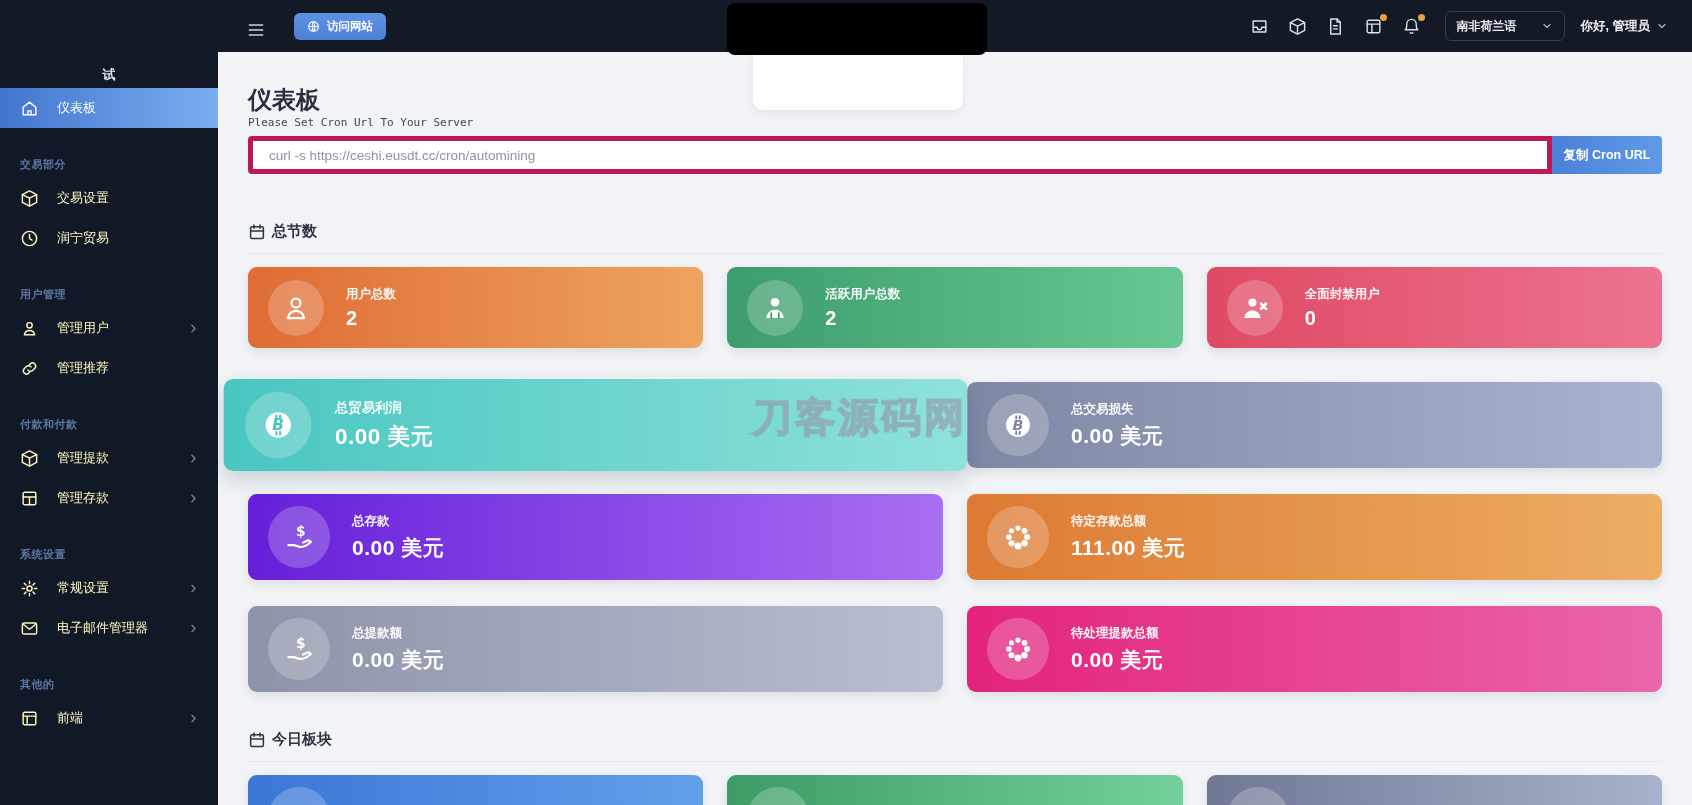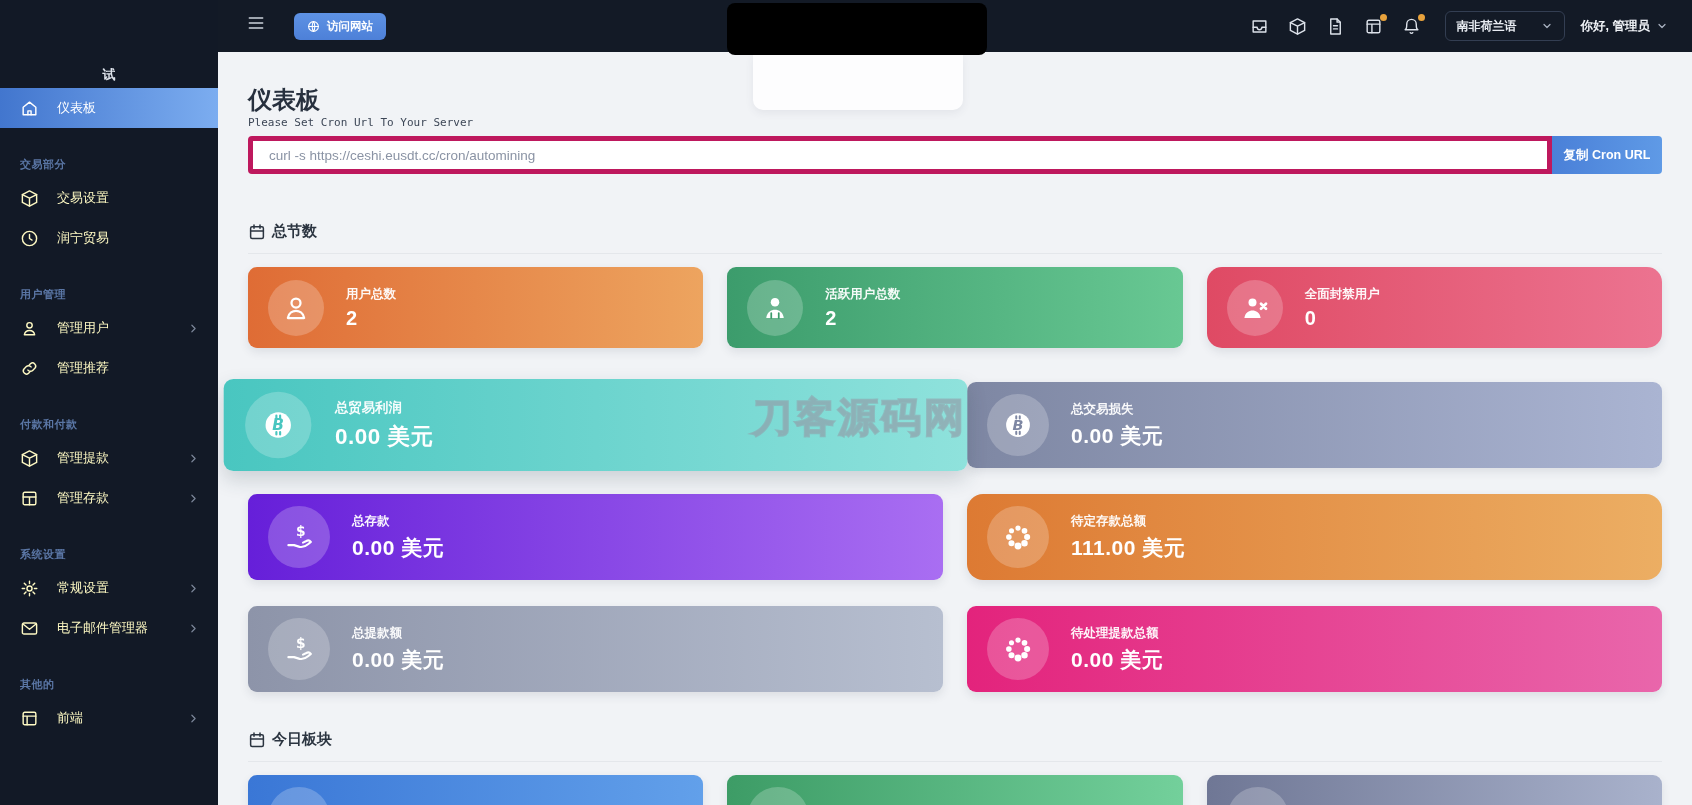--- a/index.html
+++ b/index.html
@@ -8,21 +8,21 @@
     font-family:"Liberation Sans","DejaVu Sans",sans-serif;
     background:#f1f3f6; color:#2b3440; position:relative;
   }
   svg { fill:none; stroke:currentColor; stroke-width:1.8; stroke-linecap:round; stroke-linejoin:round; display:block; }
 
   
   .topbar {
     position:absolute; left:0; top:0; width:1692px; height:52px;
     background:#131a26; display:flex; align-items:center; z-index:5;
   }
-  .topbar-left { position:absolute; left:246px; display:flex; align-items:flex-start; gap:28px; }
+  .topbar-left { position:absolute; left:246px; display:flex; align-items:flex-end; gap:28px; }
   .hamburger { width:20px; height:20px; color:#cdd3dc; cursor:pointer; }
   .visit-btn {
     display:flex; align-items:center; gap:7px; height:27px; padding:0 13px;
     background:linear-gradient(180deg,#5e92e4,#4d80d8); border:none; border-radius:6px;
     color:#fff; font-size:11.5px; font-weight:bold; cursor:pointer;
   }
   .visit-btn svg { width:13px; height:13px; stroke-width:2; }
   .topbar-right { position:absolute; right:24px; display:flex; align-items:center; gap:0; }
   .tb-icon { position:relative; width:38px; height:38px; display:flex; align-items:center; justify-content:center; color:#dde2ea; cursor:pointer; }
   .tb-icon svg { width:19px; height:19px; }
@@ -351,21 +351,21 @@
             <circle cx="12" cy="7.3" r="3.4" fill="#fff" stroke="none"></circle>
             <path d="M5 20c.5-4.6 4-6.6 7-6.6s6.5 2 7 6.6z" fill="#fff" stroke="none"></path>
             <path d="M9 16v4M15 16v4" stroke="#3c9c6c" stroke-width="1.4"></path>
           </svg>
         </span>
         <span class="stat-txt">
           <div class="stat-label">活跃用户总数</div>
           <div class="stat-value">2</div>
         </span>
       </div>
-      <div class="stat-card" style="background: linear-gradient(90deg, rgb(223, 74, 100), rgb(236, 115, 144)); border-radius: 15px;">
+      <div class="stat-card" style="background: linear-gradient(90deg, rgb(223, 74, 100), rgb(236, 115, 144));">
         <span class="stat-ico">
           <svg viewBox="0 0 24 24">
             <circle cx="10" cy="7.5" r="3.2" fill="#fff" stroke="none"></circle>
             <path d="M3.5 20c.5-4.2 3.8-6 6.5-6s6 1.8 6.5 6z" fill="#fff" stroke="none"></path>
             <path d="m16.8 8.6 4 4m0-4-4 4" stroke="#fff" stroke-width="2.2"></path>
           </svg>
         </span>
         <span class="stat-txt">
           <div class="stat-label">全面封禁用户</div>
           <div class="stat-value">0</div>
@@ -406,21 +406,21 @@
           <svg viewBox="0 0 24 24">
             <text x="13.5" y="11" text-anchor="middle" font-size="11" font-weight="bold" fill="#fff" stroke="none" font-family="DejaVu Sans, sans-serif">$</text>
             <path d="M3.5 18.5h4.5l4.5 1.4c2.4.5 4.8-.4 7-2.3l2-1.7c-1-1.2-2.3-1.4-3.6-.7l-2.7 1.3" stroke-width="1.7"></path>
           </svg>
         </span>
         <span class="stat-txt">
           <div class="stat-label">总存款</div>
           <div class="stat-value">0.00 美元</div>
         </span>
       </div>
-      <div class="stat-card" style="background: linear-gradient(90deg, rgb(221, 122, 51), rgb(236, 174, 99)); border-radius: 16px;">
+      <div class="stat-card" style="background: linear-gradient(90deg, rgb(221, 122, 51), rgb(236, 174, 99));">
         <span class="stat-ico">
           <svg viewBox="0 0 24 24" stroke="none">
             <g fill="#fff">
               <circle cx="12" cy="4.8" r="1.2"></circle>
               <circle cx="17.2" cy="7" r="1.4"></circle>
               <circle cx="19.3" cy="12" r="1.55"></circle>
               <circle cx="17.2" cy="17" r="1.7"></circle>
               <circle cx="12" cy="19.2" r="1.85"></circle>
               <circle cx="6.8" cy="17" r="1.55"></circle>
               <circle cx="4.7" cy="12" r="1.35"></circle>

